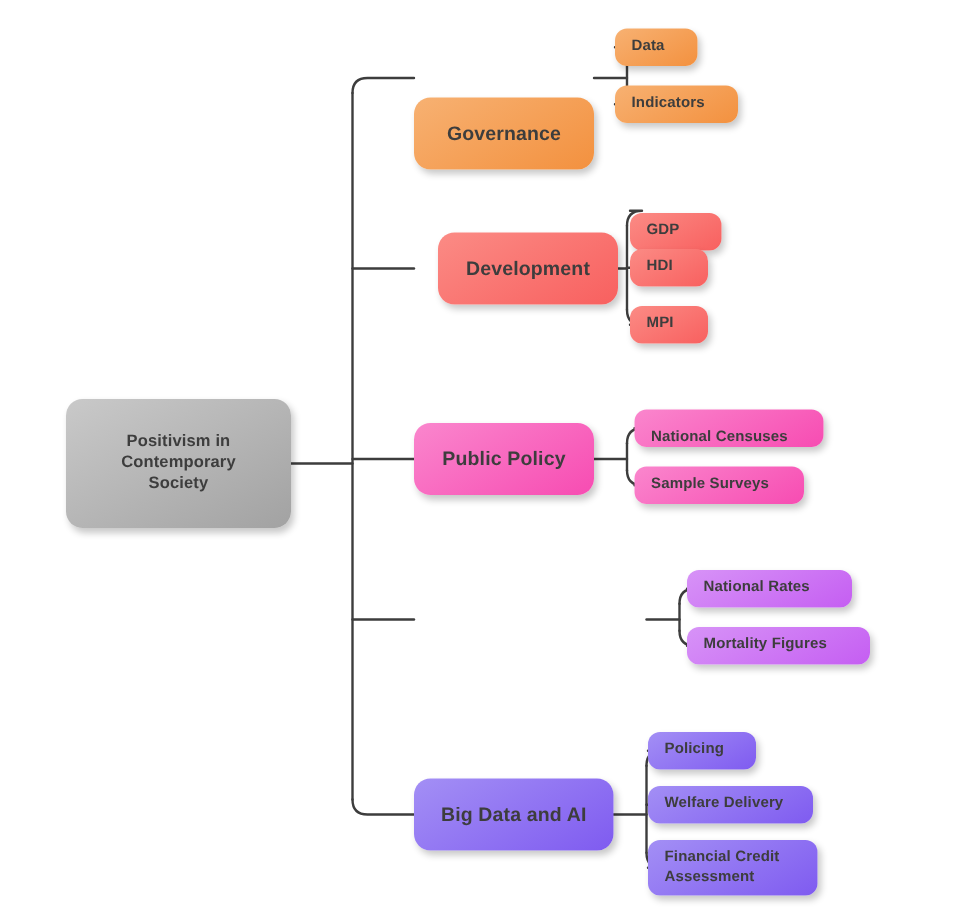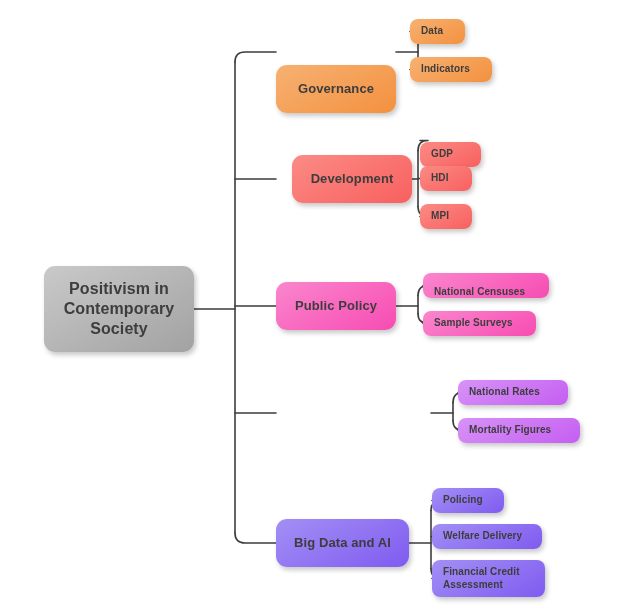--- a/index.html
+++ b/index.html
@@ -25,21 +25,21 @@
     font-weight: bold;
     display: flex;
     align-items: center;
     line-height: 1.25;
     box-shadow: 2px 3px 5px rgba(0,0,0,0.22);
     letter-spacing: 0.1px;
   }
   .node.root {
     justify-content: center;
     text-align: center;
-    font-size: 16px;
+    font-size: 11px;
     border-radius: 11px;
     background: linear-gradient(145deg, #c9c9c9 0%, #bdbdbd 45%, #a2a2a2 100%);
   }
   .node.main {
     justify-content: center;
     text-align: center;
     font-size: 13px;
     border-radius: 11px;
   }
   .node.leaf {

